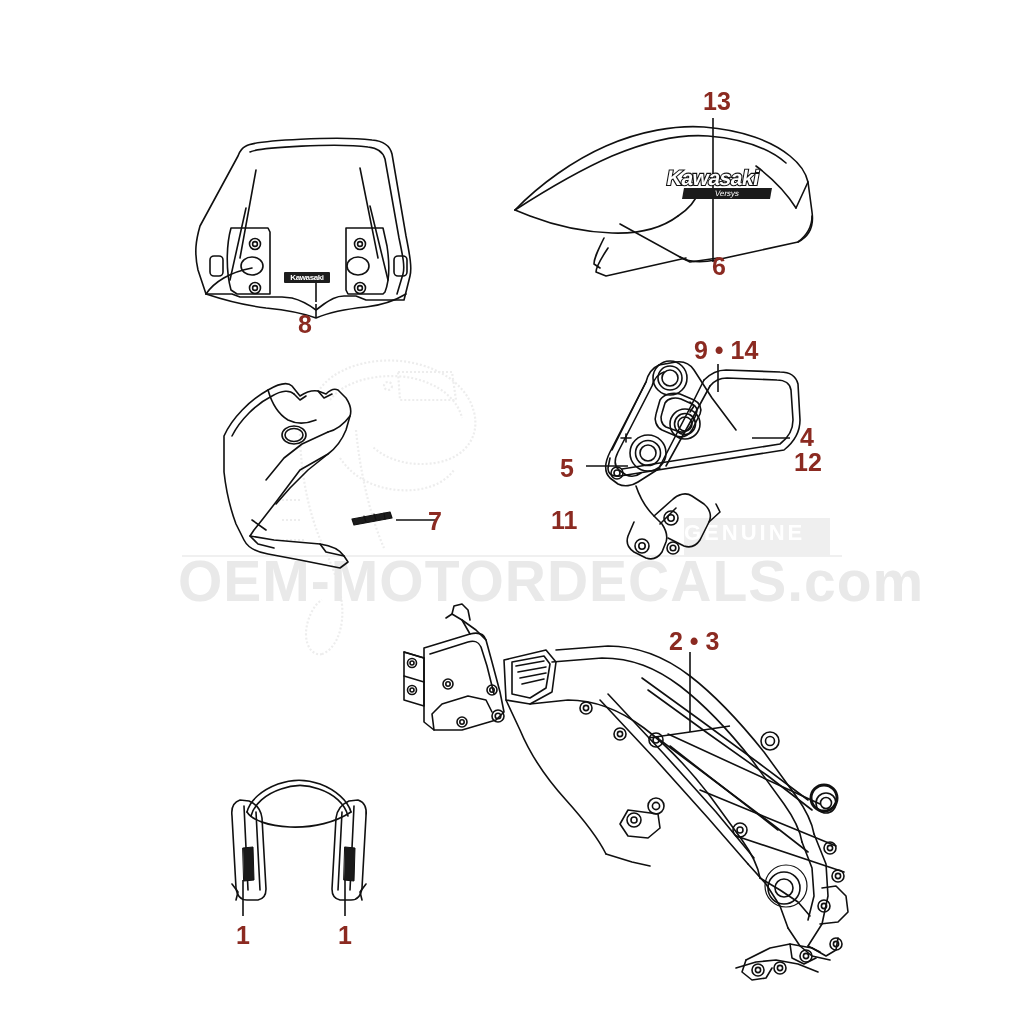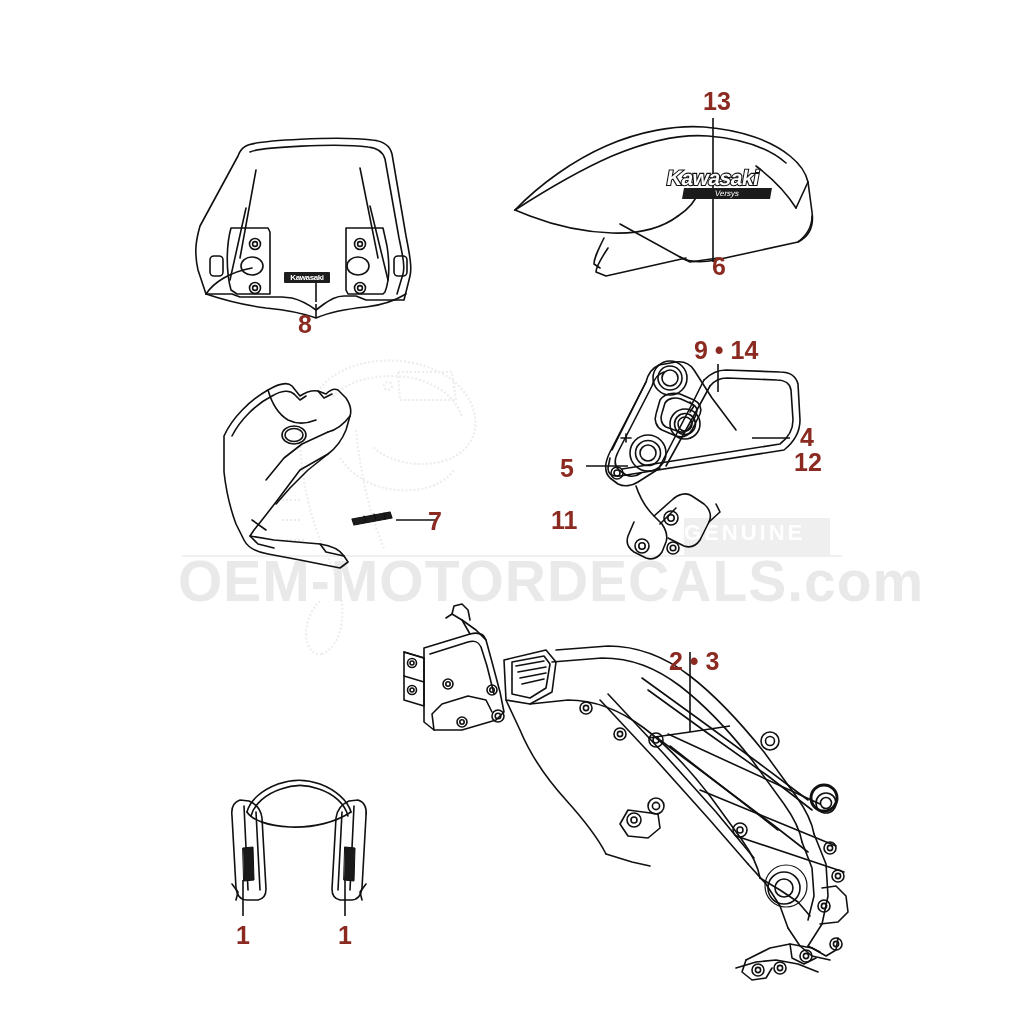--- a/index.html
+++ b/index.html
@@ -405,18 +405,18 @@
   <div class="lbl" style="left:712px;top:253px;">6</div>
 
   <div class="lbl" style="left:428px;top:508px;">7</div>
 
   <div class="lbl" style="left:694px;top:337px;">9 • 14</div>
   <div class="lbl" style="left:800px;top:424px;">4</div>
   <div class="lbl" style="left:794px;top:449px;">12</div>
   <div class="lbl" style="left:560px;top:455px;">5</div>
   <div class="lbl" style="left:551px;top:507px;">11</div>
 
-  <div class="lbl" style="left:669px;top:648px;">2 • 3</div>
+  <div class="lbl" style="left:669px;top:628px;">2 • 3</div>
 
   <div class="lbl" style="left:236px;top:922px;">1</div>
   <div class="lbl" style="left:338px;top:922px;">1</div>
 
 </div>
 
 </body></html>

